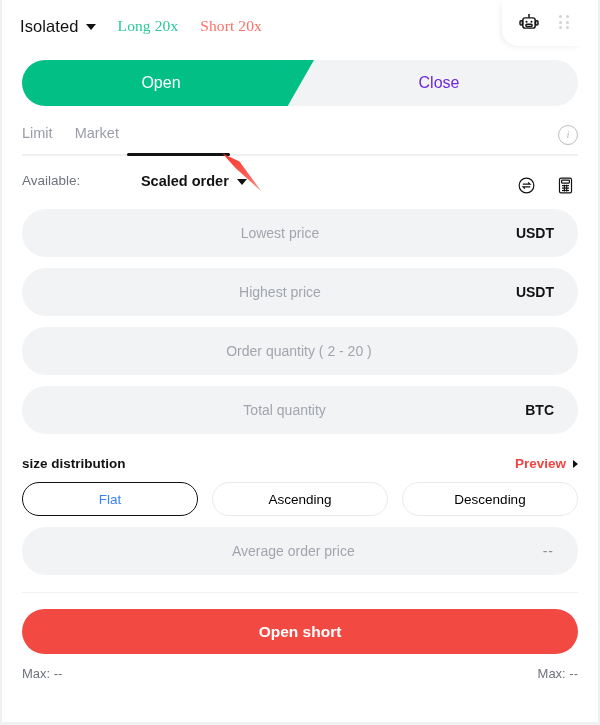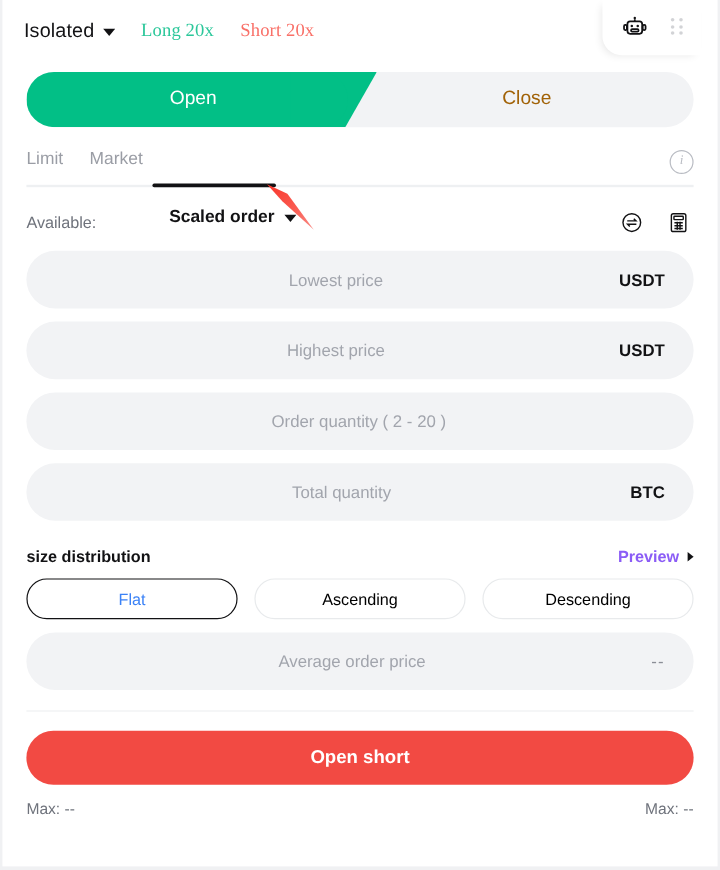--- a/index.html
+++ b/index.html
@@ -132,21 +132,21 @@
   .seg-labels > div {
     flex: 1;
     display: flex;
     align-items: center;
     justify-content: center;
     font-size: 16px;
     cursor: pointer;
     z-index: 2;
   }
   .seg-open  { color: #ffffff; }
-  .seg-close { color: #a16207; }
+  .seg-close { color: #6d28d9; }
 
   
   .typebar {
     position: relative;
     margin: 19px 20px 0 20px;
     height: 34px;
     display: flex;
     align-items: flex-start;
     gap: 22px;
   }
@@ -204,21 +204,20 @@
     font-family: "Liberation Serif", serif;
     font-style: italic;
     cursor: pointer;
   }
 
   
   .availrow {
     margin: 14px 20px 0 20px;
     height: 24px;
     display: flex;
-    align-items: center;
     justify-content: space-between;
   }
   .avail-label {
     font-size: 13.5px;
     color: #6f737c;
   }
   .avail-icons { display: flex; align-items: center; gap: 13px; }
 
   
   .field {
@@ -258,21 +257,21 @@
     justify-content: space-between;
   }
   .sd-title {
     font-size: 13.5px;
     font-weight: 700;
     color: #121214;
   }
   .sd-preview {
     font-size: 13.5px;
     font-weight: 700;
-    color: #8b5cf6;
+    color: #ef4444;
     display: flex;
     align-items: center;
     cursor: pointer;
   }
   .sd-preview .chev {
     margin-left: 7px;
     width: 0; height: 0;
     border-top: 4px solid transparent;
     border-bottom: 4px solid transparent;
     border-left: 5px solid #121214;

